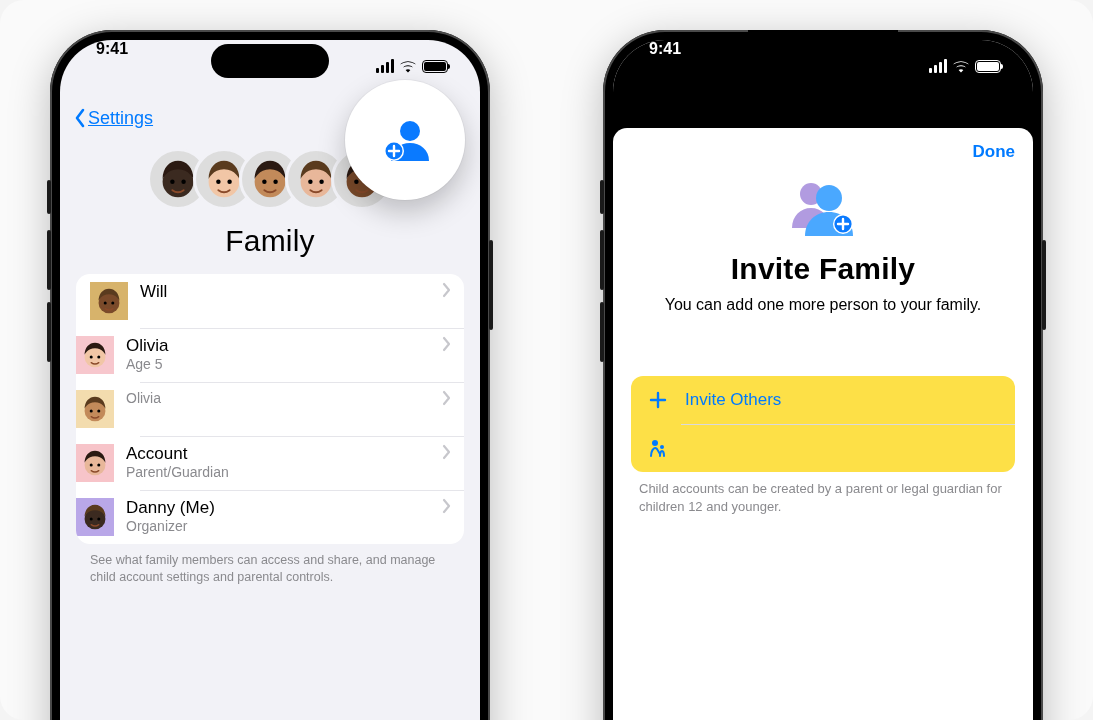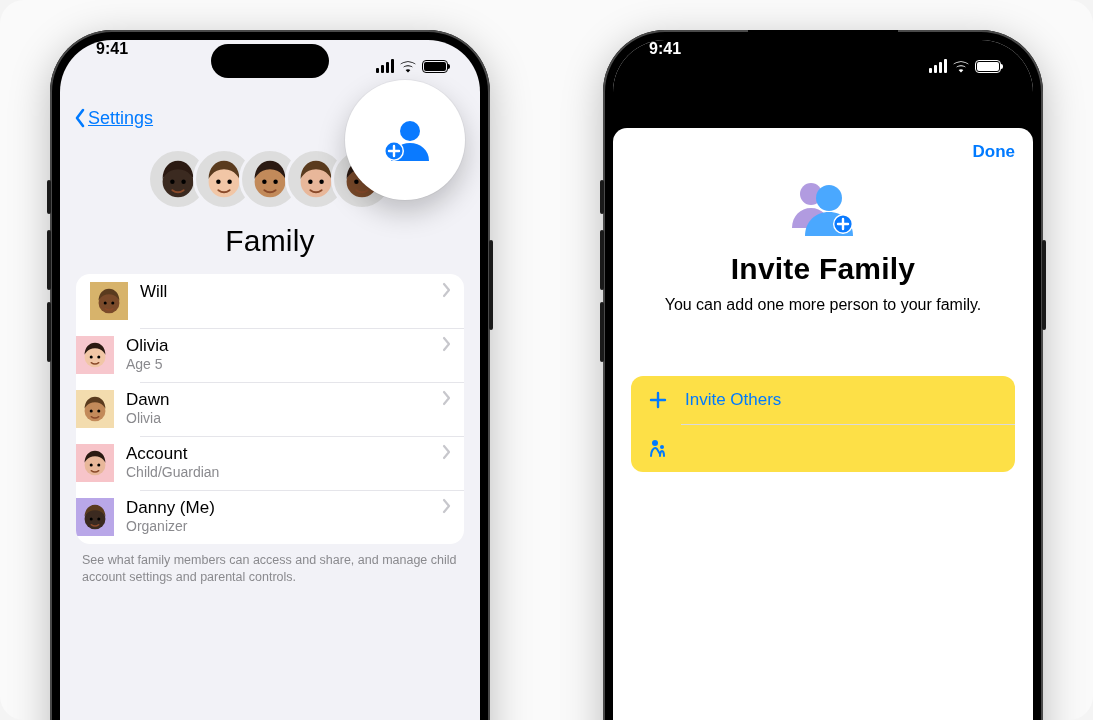--- a/index.html
+++ b/index.html
@@ -115,21 +115,21 @@
   .row .sub  { font-size:14px; color:#8a8a8e; }
   .row .chev-r { color:#c7c7cc; width:10px; height:16px; }
   .row + .row { margin-left:0; }
   .row:not(:first-child) { position:relative; }
   .row:not(:first-child)::before {
     content:""; position:absolute; left:64px; right:0; top:0; height:1px; background:#e5e5ea;
   }
   .row:not(:first-child) { border-top:none; }
 
   .footer-note {
-    font-size:12.5px; color:#8a8a8e; padding:8px 22px 0; line-height:1.35;
+    font-size:12.5px; color:#8a8a8e; padding:8px 30px 0; line-height:1.35;
   }
 
   
   .sheet-backdrop { position:absolute; inset:0; background:#000; }
   .sheet {
     position:absolute; left:0; right:0; top:88px; bottom:0;
     background:#fff; border-radius:14px 14px 0 0;
     padding: 14px 18px;
     box-shadow: 0 -2px 20px rgba(0,0,0,0.25);
   }
@@ -336,21 +336,20 @@
     <circle cx="20" cy="22" r="11" fill="#c28a5a"></circle>
     <path d="M9 20c0-8 5-13 11-13s11 5 11 13c0 0-3-7-11-7s-11 7-11 7Z" fill="#5a3b1e"></path>
     <circle cx="16" cy="22" r="1.6" fill="#000"></circle>
                   <circle cx="24" cy="22" r="1.6" fill="#000"></circle>
     <path d="M16 28c2 2 6 2 8 0" stroke="#6b3" stroke-width="0" fill="none"></path>
     <path d="M16 28q4 3 8 0" stroke="#8a4a2a" stroke-width="1.4" fill="none" stroke-linecap="round"></path>
   </svg>
               </div>
     </div>
     <div class="cell">
-      <div class="name">Dawn</div>
       <div class="sub">Olivia</div>
     </div>
     <svg class="chev-r" viewBox="0 0 10 16">
       <path fill="none" stroke="#c7c7cc" stroke-width="2.2" stroke-linecap="round" stroke-linejoin="round" d="M2 2l5 6-5 6"></path>
     </svg>
           </div>
           <div class="row">
     <div class="av sm cA">
       <div class="face">
                 <svg viewBox="0 0 40 40" width="100%" height="100%">
@@ -358,21 +357,21 @@
     <path d="M9 20c0-8 5-13 11-13s11 5 11 13c0 0-3-7-11-7s-11 7-11 7Z" fill="#2b1a12"></path>
     <circle cx="16" cy="22" r="1.6" fill="#000"></circle>
                   <circle cx="24" cy="22" r="1.6" fill="#000"></circle>
     <path d="M16 28c2 2 6 2 8 0" stroke="#6b3" stroke-width="0" fill="none"></path>
     <path d="M16 28q4 3 8 0" stroke="#8a4a2a" stroke-width="1.4" fill="none" stroke-linecap="round"></path>
   </svg>
               </div>
     </div>
     <div class="cell">
       <div class="name">Account</div>
-      <div class="sub">Child/Guardian</div>
+      <div class="sub">Parent/Guardian</div>
     </div>
     <svg class="chev-r" viewBox="0 0 10 16">
       <path fill="none" stroke="#c7c7cc" stroke-width="2.2" stroke-linecap="round" stroke-linejoin="round" d="M2 2l5 6-5 6"></path>
     </svg>
           </div>
           <div class="row">
     <div class="av sm cN">
       <div class="face">
                 <svg viewBox="0 0 40 40" width="100%" height="100%">
     <circle cx="20" cy="22" r="11" fill="#3b2a20"></circle>
@@ -463,17 +462,18 @@
               <span class="ic">
                 <svg width="20" height="20" viewBox="0 0 20 20">
                   <circle cx="7" cy="5" r="3" fill="#007aff"></circle>
                   <path d="M3 18c0-5 2.5-8 4-8 1 0 2 1 2 1l3 5" stroke="#007aff" stroke-width="2" stroke-linecap="round" fill="none"></path>
                   <circle cx="14" cy="9" r="2" fill="#007aff"></circle>
                   <path d="M12 18c0-3 1-5 2-5s2 2 2 5" stroke="#007aff" stroke-width="2" stroke-linecap="round" fill="none"></path>
                 </svg>
               </span>
             </div>
           </div>
+        <p class="foot">Child accounts can be created by a parent or legal guardian for children 12 and younger.</p>
       </div>
     </div>
   </div>
 
 </div>
 
 </body></html>

